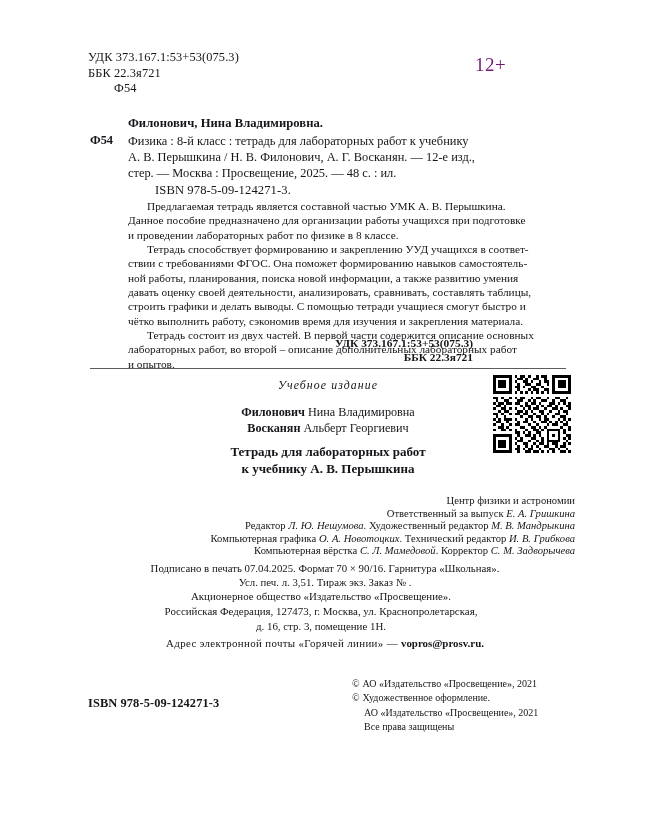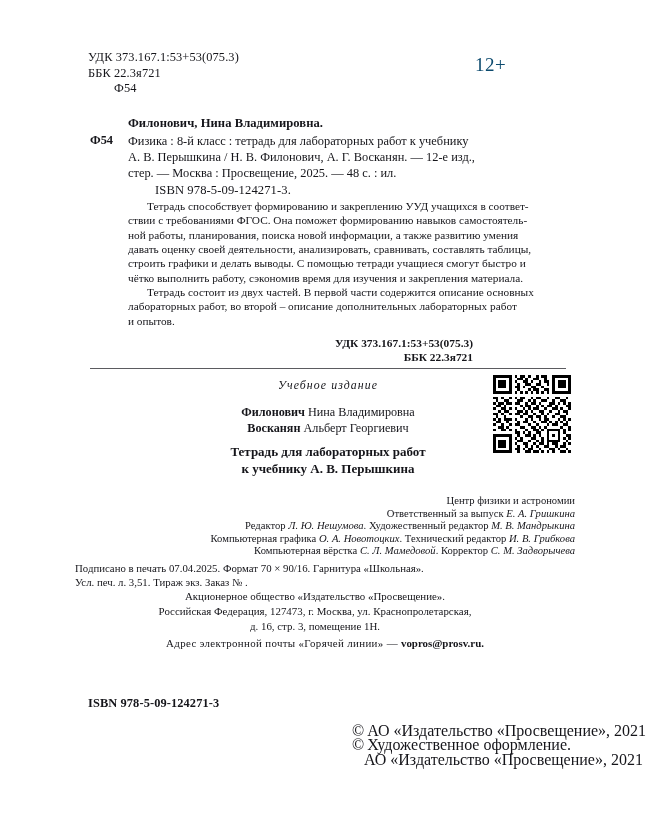--- a/index.html
+++ b/index.html
@@ -34,21 +34,21 @@
   }
   .cip-head .row { white-space: pre; }
   .cip-head .indent { padding-left: 26px; }
 
   .age-badge {
     position: absolute;
     right: 52px;
     top: 54px;
     font-size: 19px;
     letter-spacing: 0.4px;
-    color: #0c4a6e;
+    color: #701a75;
   }
 
   
   .author-line {
     position: absolute;
     left: 128px;
     top: 116px;
     font-size: 12.6px;
     font-weight: bold;
     letter-spacing: 0.05px;
@@ -171,29 +171,29 @@
     line-height: 12.6px;
   }
   .staff i { font-style: italic; }
   .staff .l { white-space: nowrap; }
 
   .print-info {
     position: absolute;
     left: 75px;
     top: 561px;
     width: 500px;
-    text-align: left;
+    text-align: center;
     font-size: 10.8px;
     line-height: 14.4px;
   }
   .print-info .l { white-space: nowrap; }
 
   .publisher {
     position: absolute;
-    left: 65px;
+    left: 71px;
     top: 589px;
     width: 500px;
     text-align: center;
     font-size: 10.9px;
     line-height: 14.8px;
   }
   .publisher .l { white-space: nowrap; }
 
   .hotline {
     position: absolute;
@@ -212,22 +212,22 @@
     left: 88px;
     top: 696px;
     font-size: 12.4px;
     font-weight: bold;
     letter-spacing: 0.1px;
   }
 
   .copyright {
     position: absolute;
     left: 352px;
-    top: 724px;
-    font-size: 16px;
+    top: 677px;
+    font-size: 10px;
     line-height: 14.4px;
     width: 230px;
   }
   .copyright .l { white-space: nowrap; }
   .copyright .sym { margin-right: 3px; }
   .copyright .pad { padding-left: 12px; display: inline-block; }
 </style>
 </head>
 <body>
 
@@ -246,20 +246,25 @@
 
   <div class="cip-body">
     <div class="l">Физика : 8-й класс : тетрадь для лабораторных работ к учебнику</div>
     <div class="l">А. В. Перышкина / Н. В. Филонович, А. Г. Восканян. — 12-е изд.,</div>
     <div class="l">стер. — Москва : Просвещение, 2025. — 48 с. : ил.</div>
   </div>
 
   <div class="isbn-inline">ISBN 978-5-09-124271-3.</div>
 
   <div class="annotation">
+    <p>
+      <span class="l ind">Предлагаемая тетрадь является составной частью УМК А. В. Перышкина.</span>
+      <span class="l">Данное пособие предназначено для организации работы учащихся при подготовке</span>
+      <span class="l">и проведении лабораторных работ  по физике в 8 классе.</span>
+    </p>
     <p>
       <span class="l ind">Тетрадь способствует формированию и закреплению УУД учащихся в соответ-</span>
       <span class="l">ствии с требованиями ФГОС. Она поможет формированию навыков самостоятель-</span>
       <span class="l">ной работы, планирования, поиска новой информации, а также развитию умения</span>
       <span class="l">давать оценку своей деятельности, анализировать, сравнивать, составлять таблицы,</span>
       <span class="l">строить графики и делать выводы. С помощью тетради  учащиеся смогут быстро и</span>
       <span class="l">чётко выполнить работу, сэкономив время для изучения и закрепления материала.</span>
     </p>
     <p>
       <span class="l ind">Тетрадь состоит из двух частей. В первой части содержится описание основных</span>
@@ -552,15 +557,16 @@
   </div>
 
   <div class="hotline"><span>Адрес электронной почты «Горячей линии»  —  </span><b>vopros@prosv.ru.</b></div>
 
   <div class="isbn-footer">ISBN 978-5-09-124271-3</div>
 
   <div class="copyright">
     <div class="l"><span class="sym">©</span><span>АО «Издательство «Просвещение», 2021</span></div>
     <div class="l"><span class="sym">©</span><span>Художественное оформление.</span></div>
     <div class="l"><span class="pad"></span><span>АО «Издательство «Просвещение», 2021</span></div>
+    <div class="l"><span class="pad"></span><span>Все права защищены</span></div>
   </div>
 
 </div>
 
 </body></html>

